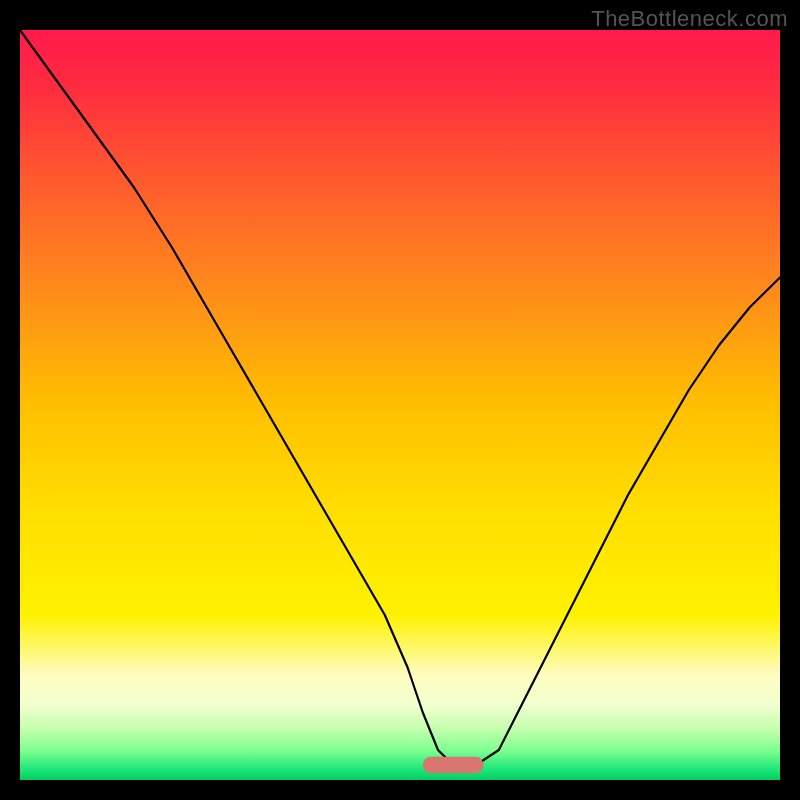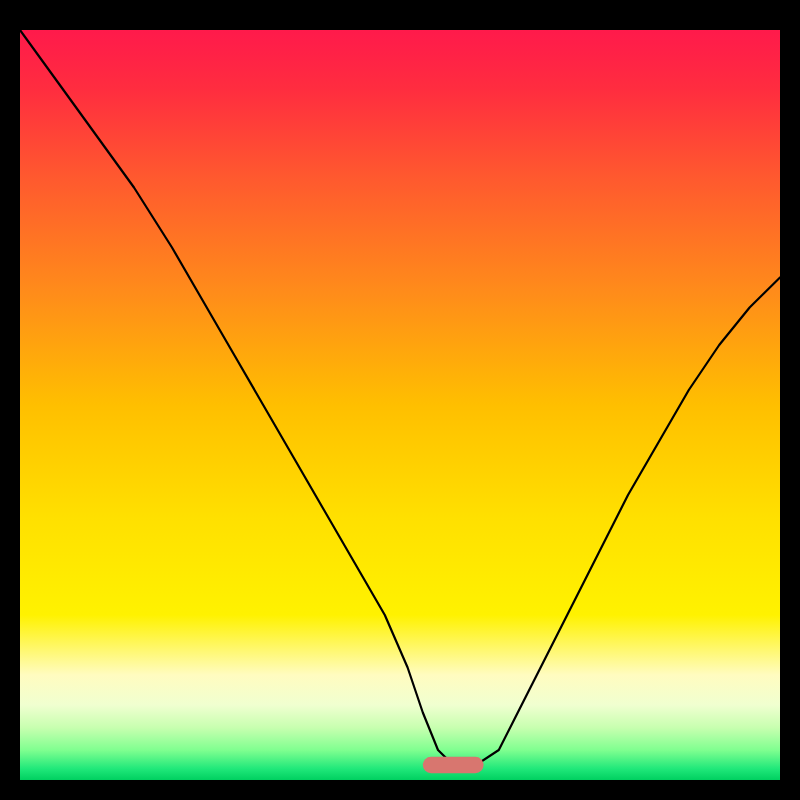--- a/index.html
+++ b/index.html
@@ -35,20 +35,21 @@
     height: 750px;
   }
   svg {
     display: block;
   }
 </style>
 </head>
 <body>
 
 <div class="frame">
+  <div class="watermark">TheBottleneck.com</div>
   <div class="plot-area">
     <svg id="chart-svg" width="760" height="750" viewBox="0 0 760 750">
         <defs>
           <linearGradient id="bg-grad" x1="0" y1="0" x2="0" y2="1">
             <stop offset="0%" stop-color="#ff1a4b"></stop>
             <stop offset="8%" stop-color="#ff2d3f"></stop>
             <stop offset="20%" stop-color="#ff5a2e"></stop>
             <stop offset="35%" stop-color="#ff8c1a"></stop>
             <stop offset="50%" stop-color="#ffbf00"></stop>
             <stop offset="65%" stop-color="#ffe000"></stop>

